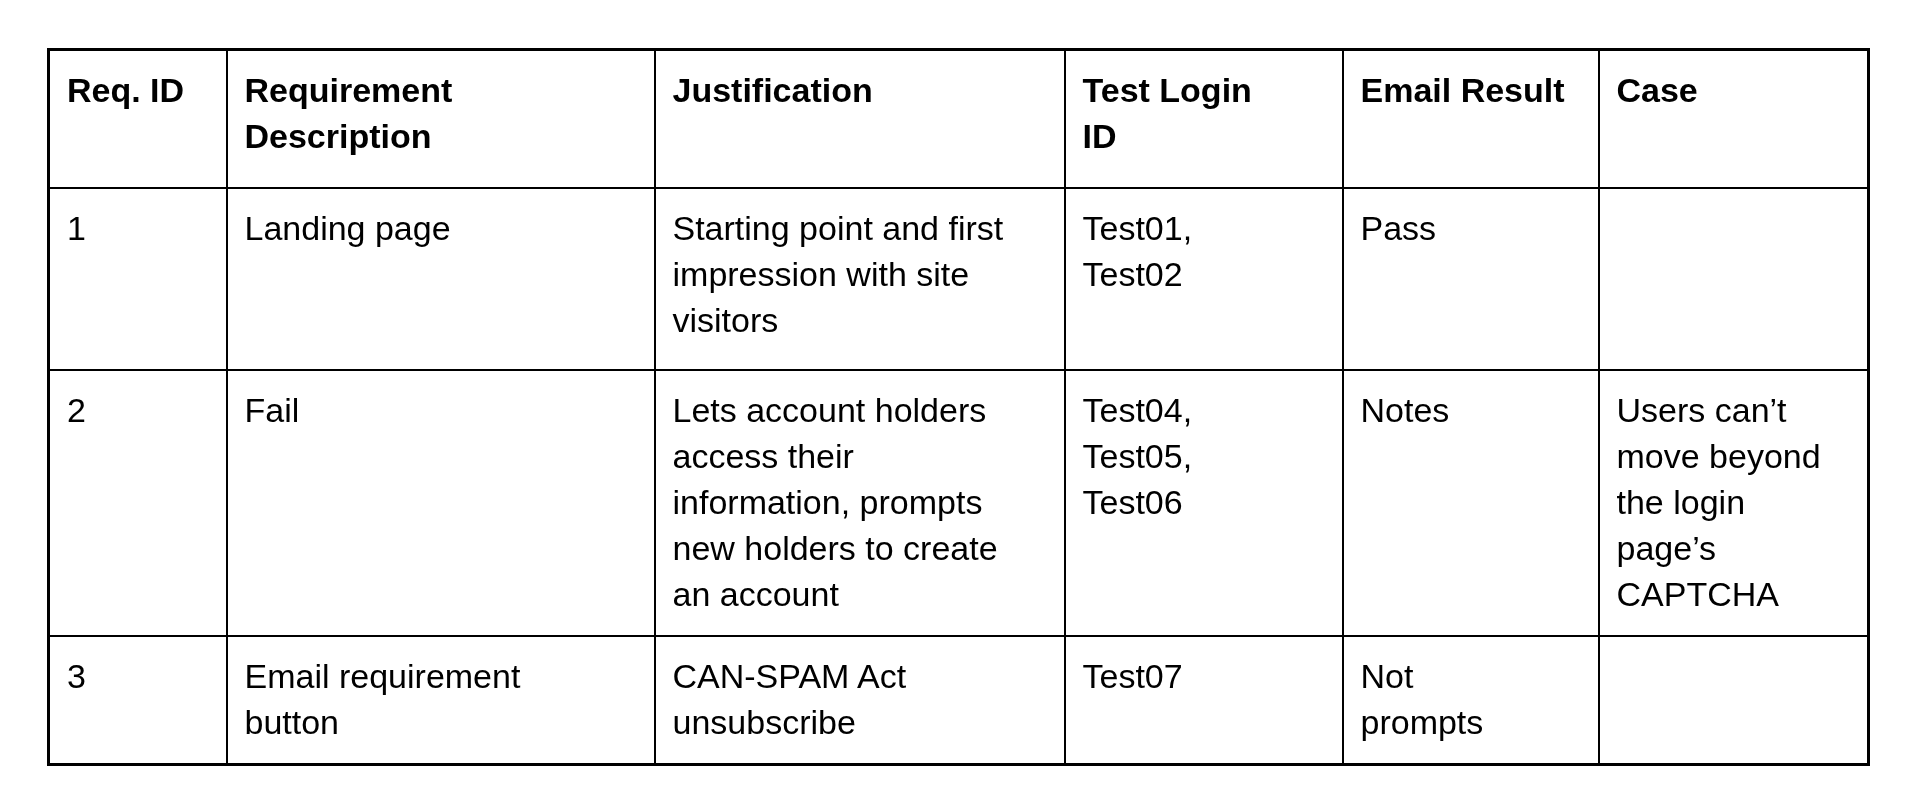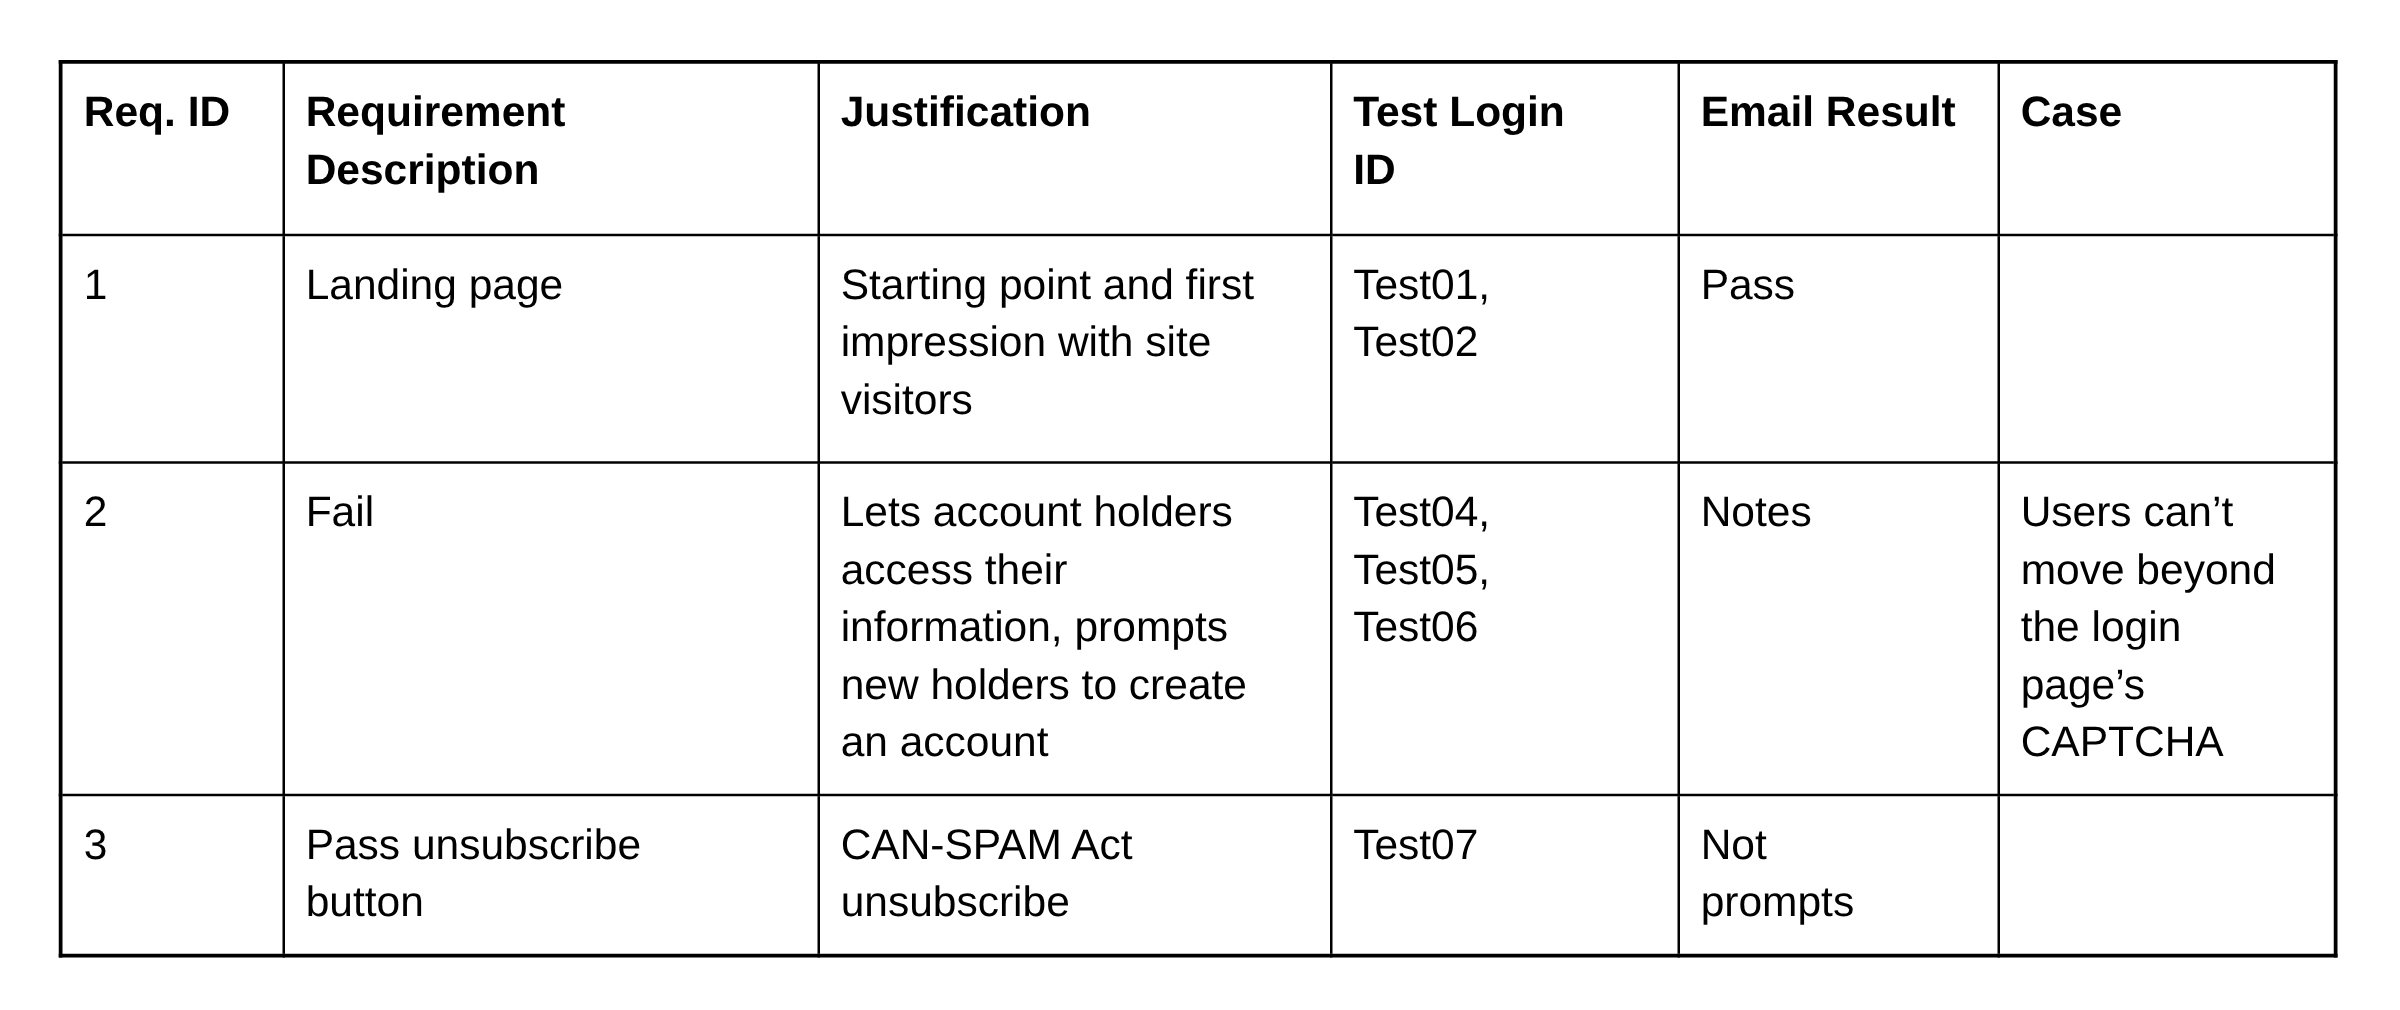--- a/index.html
+++ b/index.html
@@ -102,21 +102,21 @@
 Test06</td>
         <td>Notes</td>
         <td>Users can’t
 move beyond
 the login
 page’s
 CAPTCHA</td>
       </tr>
       <tr class="row-3">
         <td>3</td>
-        <td>Pass unsubscribe
+        <td>Email requirement
 button</td>
         <td>CAN-SPAM Act
 unsubscribe</td>
         <td>Test07</td>
         <td>Not
 prompts</td>
         <td></td>
       </tr>
     </tbody>
   </table>

